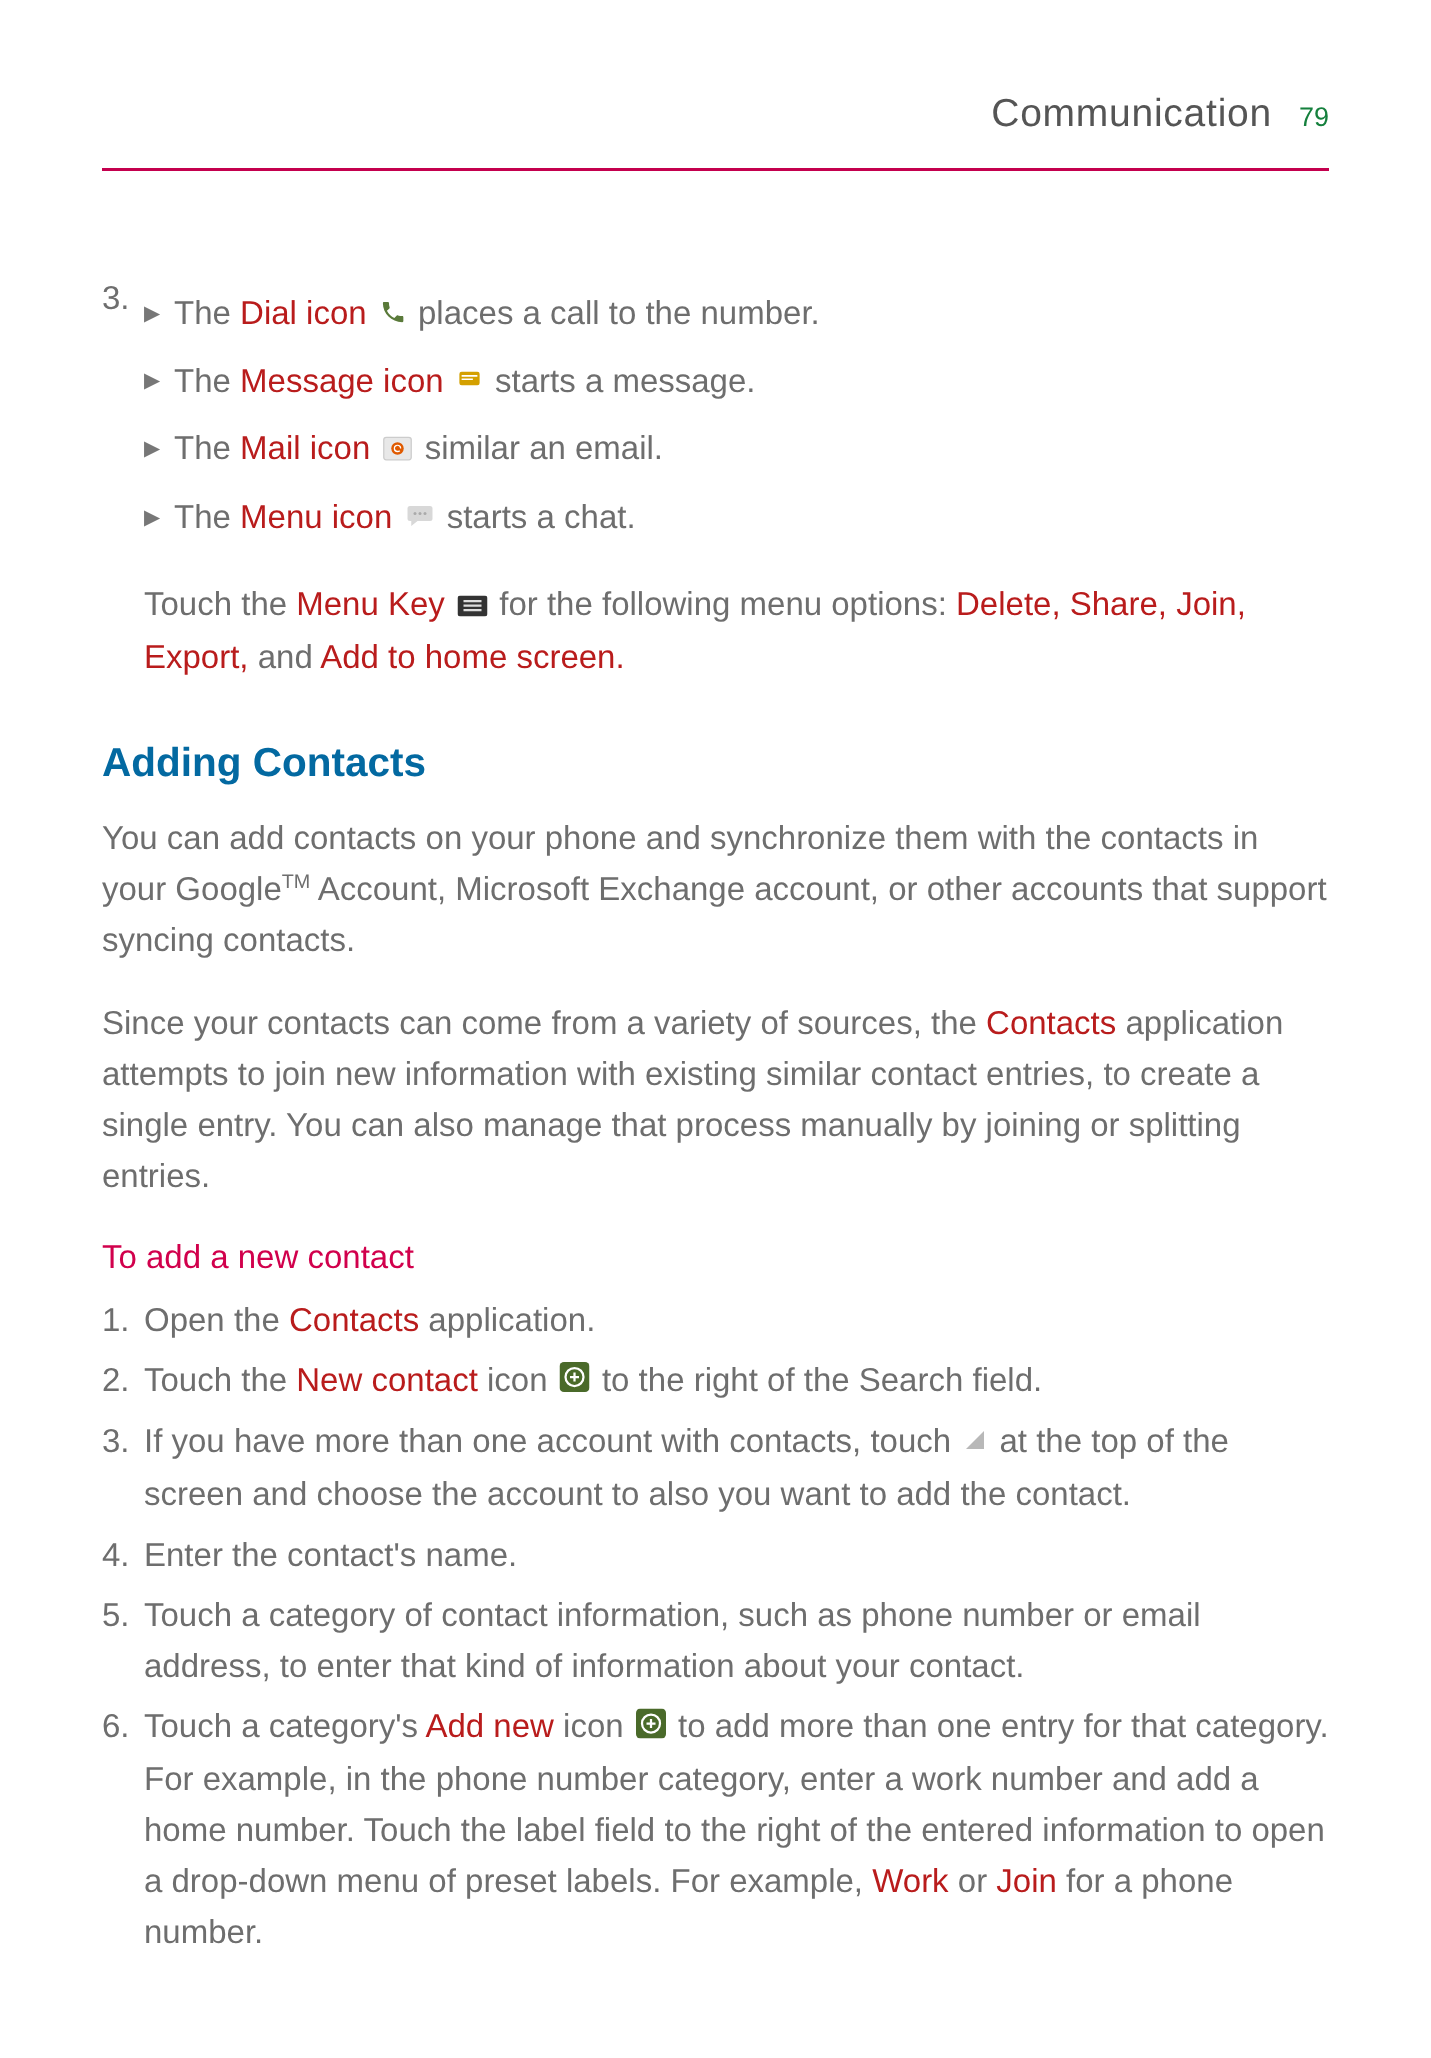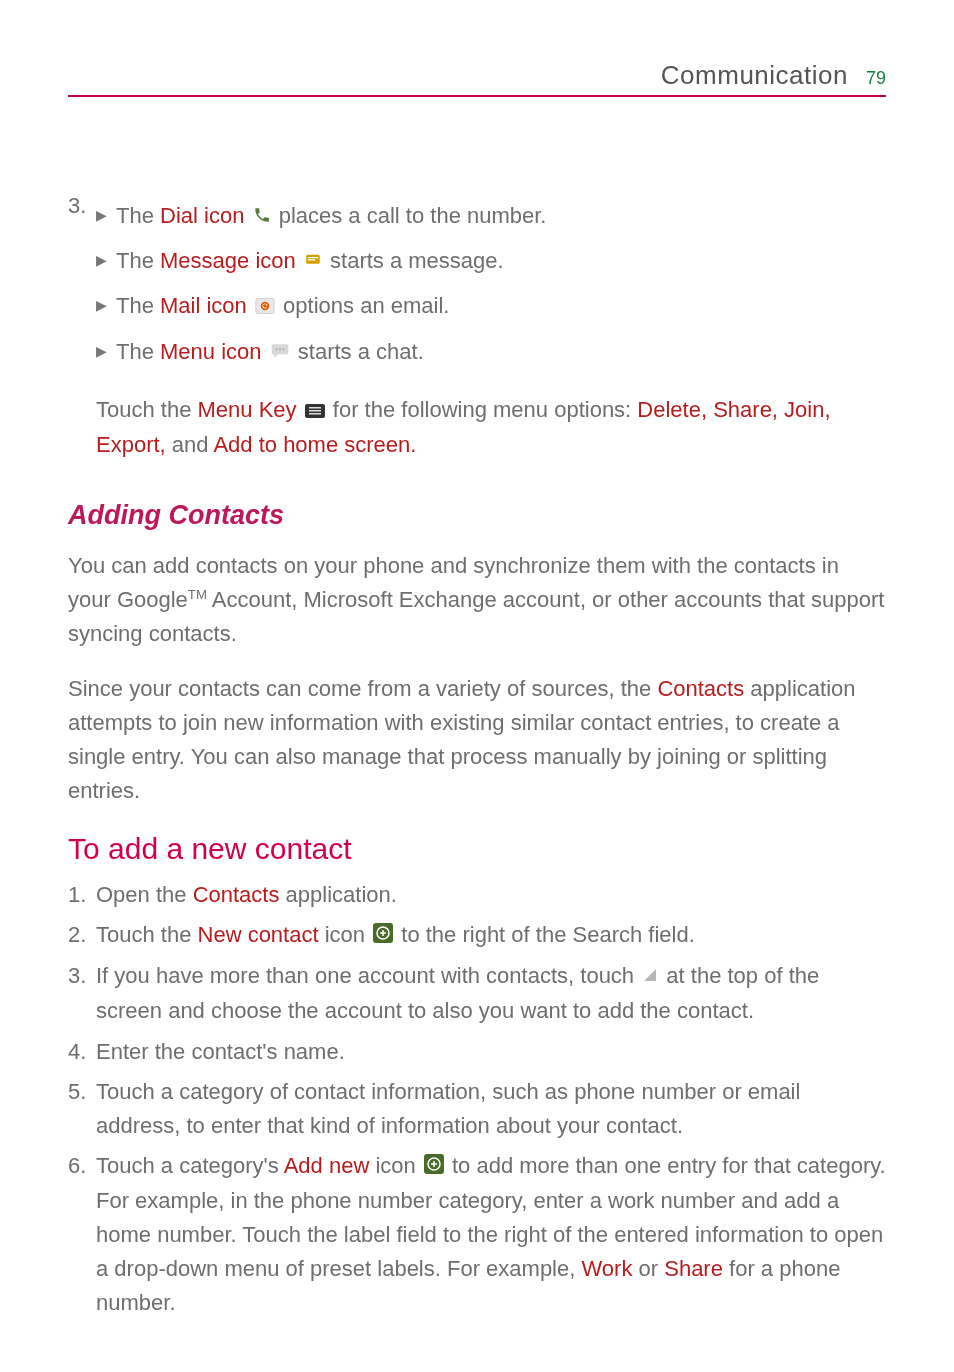--- a/index.html
+++ b/index.html
@@ -10,22 +10,22 @@
     font-family: Arial, Helvetica, sans-serif;
     color: #6e6e6e;
     padding: 60px 68px 40px 68px;
     position: relative;
   }
   .header {
     display: flex;
     justify-content: flex-end;
     align-items: baseline;
     border-bottom: 2px solid #c4004e;
-    padding-bottom: 4px;
-    margin-bottom: 92px;
+    padding-bottom: 21px;
+    margin-bottom: 68px;
   }
   .header-title {
     font-size: 26px;
     color: #555;
     font-weight: 400;
     letter-spacing: 0.5px;
   }
   .header-page {
     font-size: 18px;
     color: #15803d;
@@ -62,30 +62,29 @@
     color: #777;
     padding-top: 6px;
   }
   .strong { color: #b91c1c; }
   .icon {
     display: inline-block;
     vertical-align: middle;
     margin: 0 2px;
   }
   .h2 {
-    color: #be185d;
+    color: #0369a1;
     font-size: 27px;
     font-weight: 600;
     margin-top: 30px;
     margin-bottom: 18px;
-    font-style: italic;
   }
   .h3 {
     color: #d1004c;
-    font-size: 30px;
+    font-size: 22px;
     font-weight: 400;
     margin-top: 24px;
     margin-bottom: 12px;
   }
   .para {
     margin-bottom: 20px;
   }
   .touch-block { margin-top: 23px; margin-bottom: 8px; }
   sup { font-size: 0.6em; vertical-align: super; }
 </style>
@@ -127,21 +126,21 @@
 
       <div class="sub-item">
         <div class="sub-bullet">▶</div>
         <div>
           <span>The </span><span class="strong">Mail icon</span>
           <span class="icon"><svg width="20" height="18" viewBox="0 0 24 20">
                 <rect x="1" y="1" width="22" height="18" rx="2" fill="#e8e8e8" stroke="#ccc"></rect>
                 <circle cx="12" cy="10" r="5" fill="#e05a00"></circle>
                 <path fill="#fff" d="M12 7a3 3 0 1 0 0 6 3 3 0 0 0 2.2-.9l-.8-.8a2 2 0 1 1 .6-1.3h1a3 3 0 0 0-3-3z"></path>
               </svg></span>
-          <span> options an email.</span>
+          <span> similar an email.</span>
         </div>
       </div>
 
       <div class="sub-item">
         <div class="sub-bullet">▶</div>
         <div>
           <span>The </span><span class="strong">Menu icon</span>
           <span class="icon"><svg width="20" height="18" viewBox="0 0 24 20">
                 <path fill="#d8d8d8" d="M4 2h16a2 2 0 0 1 2 2v8a2 2 0 0 1-2 2H10l-5 4v-4H4a2 2 0 0 1-2-2V4a2 2 0 0 1 2-2z"></path>
                 <circle cx="8" cy="8" r="1.2" fill="#aaa"></circle>
@@ -213,15 +212,15 @@
   <div class="ol-body">Touch a category of contact information, such as phone number or email address, to enter that kind of information about your contact.</div>
 </div>
 
 <div class="ol-item body-text">
   <div class="ol-num">6.</div>
   <div class="ol-body">
     <span>Touch a category's </span><span class="strong">Add new</span><span> icon </span><span class="icon"><svg width="20" height="20" viewBox="0 0 20 20">
           <rect width="20" height="20" rx="3" fill="#4a6a2a"></rect>
           <circle cx="10" cy="10" r="6" fill="none" stroke="#fff" stroke-width="1.5"></circle>
           <path stroke="#fff" stroke-width="1.5" d="M10 7v6M7 10h6"></path>
-        </svg></span><span> to add more than one entry for that category. For example, in the phone number category, enter a work number and add a home number. Touch the label field to the right of the entered information to open a drop-down menu of preset labels. For example, </span><span class="strong">Work</span><span> or </span><span class="strong">Share</span><span> for a phone number.</span>
+        </svg></span><span> to add more than one entry for that category. For example, in the phone number category, enter a work number and add a home number. Touch the label field to the right of the entered information to open a drop-down menu of preset labels. For example, </span><span class="strong">Work</span><span> or </span><span class="strong">Join</span><span> for a phone number.</span>
   </div>
 </div>
 
 </body></html>

